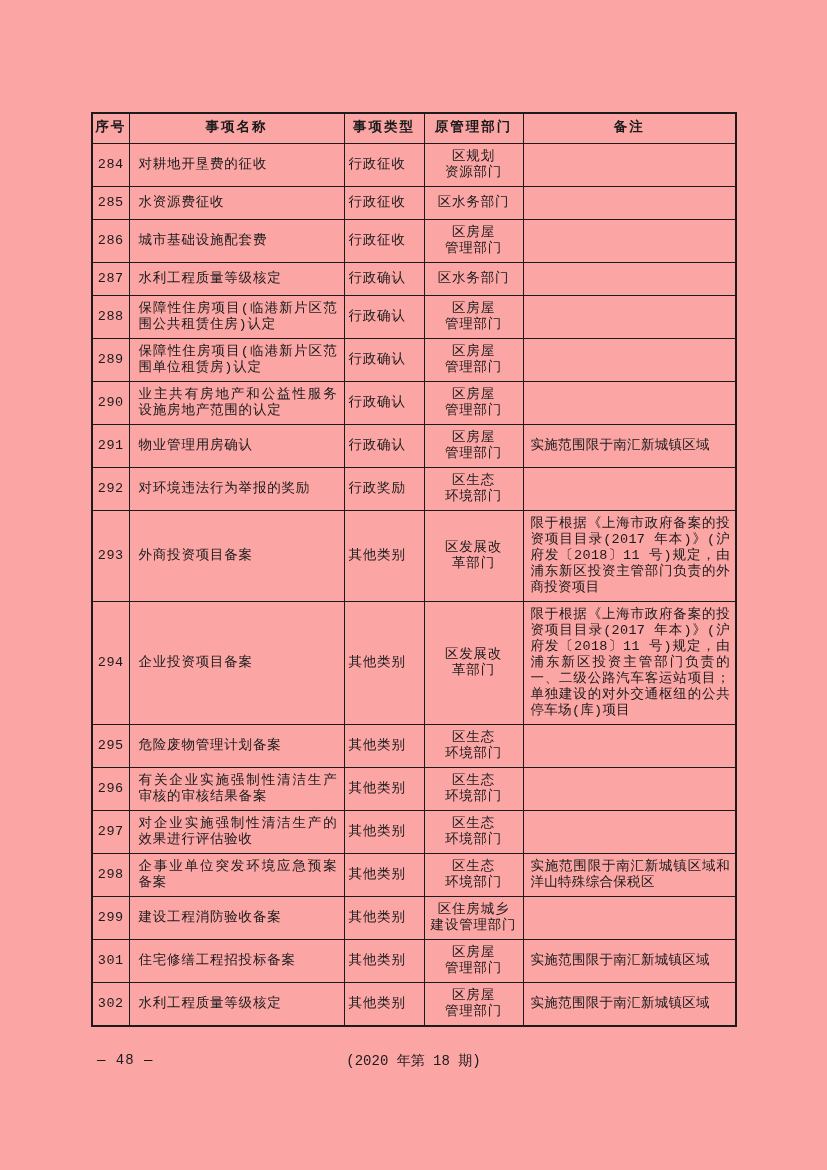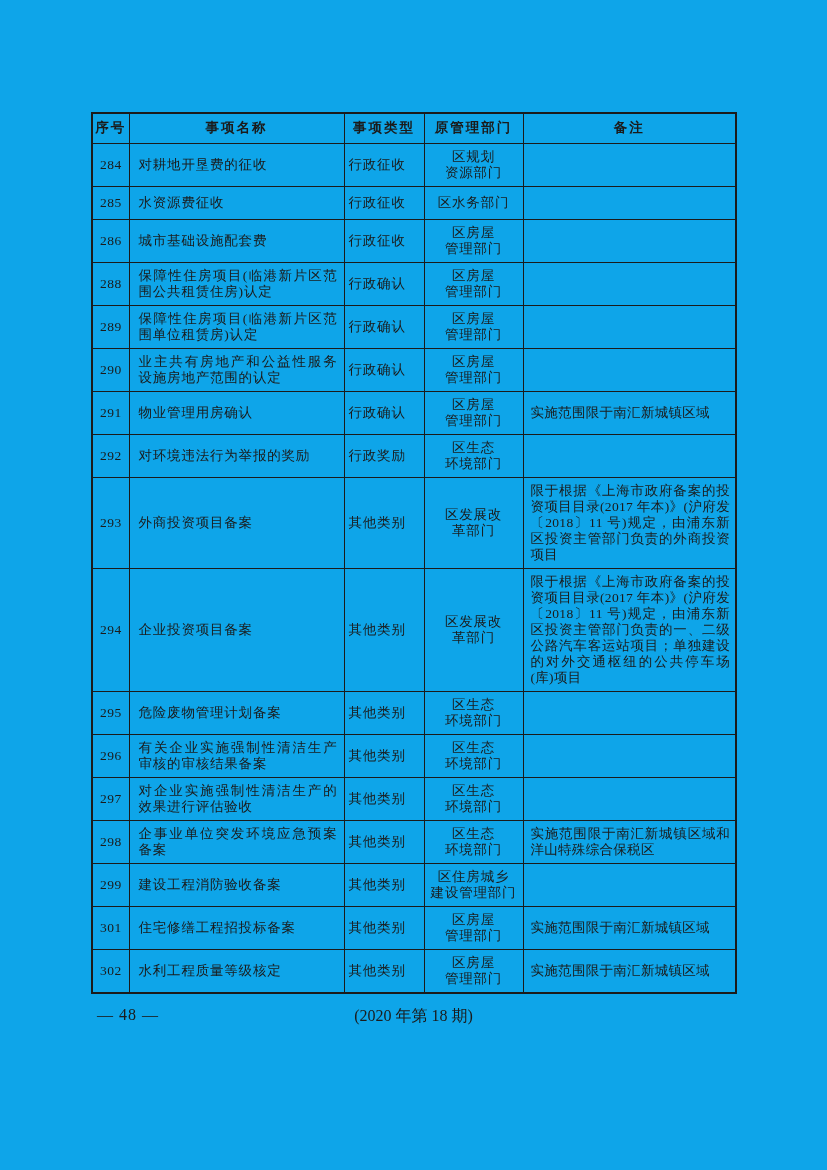--- a/index.html
+++ b/index.html
@@ -4,24 +4,24 @@
 <style>
   html, body {
     margin: 0;
     padding: 0;
     background: #ffffff;
   }
   .page {
     position: relative;
     width: 827px;
     height: 1170px;
-    background: #0ea5e9;
+    background: #fca5a5;
     box-sizing: border-box;
     padding-top: 112px;
-    font-family: Liberation Serif, serif;
+    font-family: Liberation Mono, monospace;
     color: #1b1b1b;
     overflow: hidden;
   }
   table.items {
     border-collapse: collapse;
     table-layout: fixed;
     width: 644px;
     margin-left: 91px;
     border: 2px solid #1b1b1b;
   }
@@ -56,23 +56,23 @@
   }
   td.c-remark {
     text-align: justify;
     text-justify: inter-character;
     letter-spacing: 0.3px;
     padding: 5px 5px 5px 7px;
   }
   .footer {
     position: relative;
     width: 100%;
-    margin-top: 12px;
+    margin-top: 25px;
     height: 20px;
-    font-size: 16px;
+    font-size: 14px;
   }
   .footer-left {
     position: absolute;
     left: 97px;
     top: 0;
     letter-spacing: 1px;
   }
   .footer-center {
     display: block;
     width: 100%;
@@ -119,20 +119,27 @@
   </tr>
         <tr>
     <td class="c-no">286</td>
     <td class="c-name">城市基础设施配套费</td>
     <td class="c-type">行政征收</td>
     <td class="c-dept">区房屋
 管理部门</td>
     <td class="c-remark"></td>
   </tr>
         <tr>
+    <td class="c-no">287</td>
+    <td class="c-name">水利工程质量等级核定</td>
+    <td class="c-type">行政确认</td>
+    <td class="c-dept">区水务部门</td>
+    <td class="c-remark"></td>
+  </tr>
+        <tr>
     <td class="c-no">288</td>
     <td class="c-name">保障性住房项目(临港新片区范围公共租赁住房)认定</td>
     <td class="c-type">行政确认</td>
     <td class="c-dept">区房屋
 管理部门</td>
     <td class="c-remark"></td>
   </tr>
         <tr>
     <td class="c-no">289</td>
     <td class="c-name">保障性住房项目(临港新片区范围单位租赁房)认定</td>

